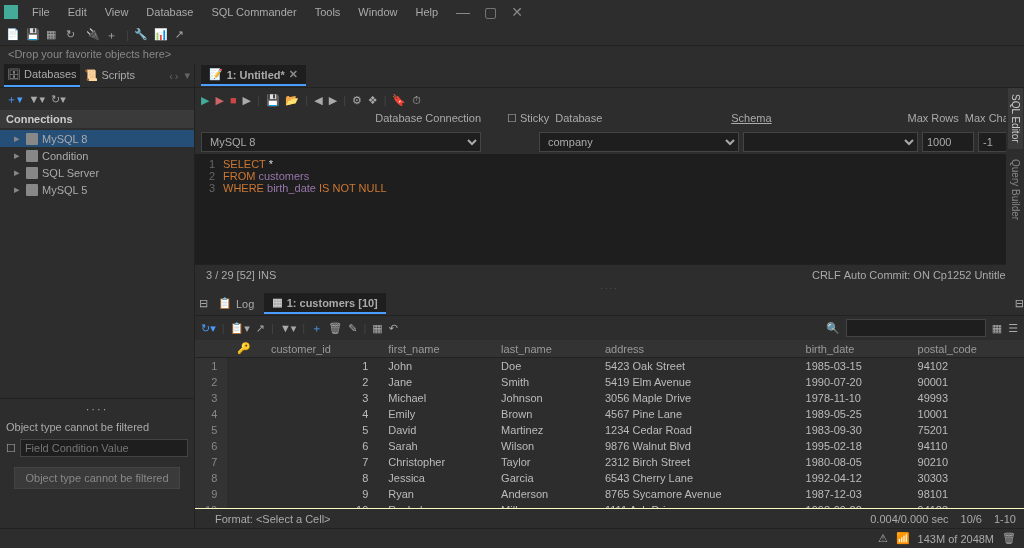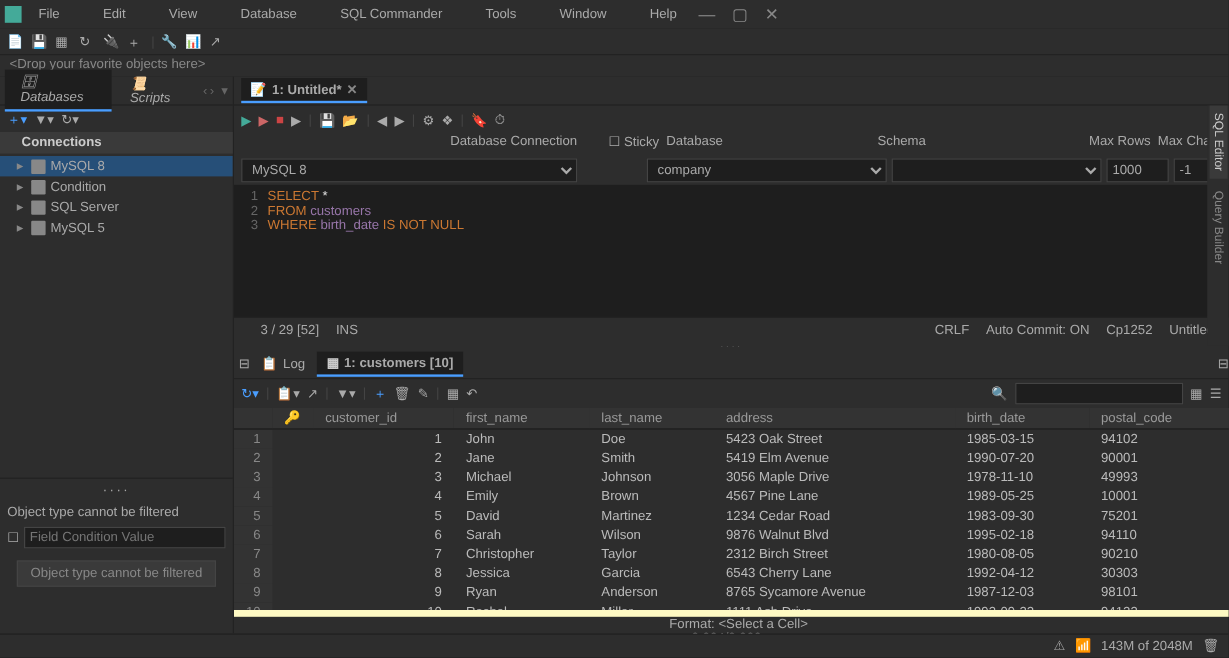--- a/index.html
+++ b/index.html
@@ -1,33 +1,33 @@
 <!DOCTYPE html>
 <html><head>
 <meta charset="utf-8">
 <style>
 * { margin:0; padding:0; box-sizing:border-box; font-family:"Segoe UI",Tahoma,sans-serif; font-size:11px; color:#aaa; }
 body { background:#1e1e1e; width:1024px; height:548px; overflow:hidden; position:relative; }
 .titlebar { height:24px; background:#2d2d2d; display:flex; align-items:center; padding:0 4px; }
 .titlebar .appicon{width:14px;height:14px;background:#4a9;margin-right:6px;}
-.menus{display:flex;gap:20px;text-align:right;}
+.menus{display:flex;gap:2px;text-align:right;}
 .menus span{padding:2px 8px;cursor:default;}
 .titlebar .title{flex:1;text-align:center;color:#888;}
 .winbtns{display:flex;gap:14px;padding:0 10px;}
 .winbtns span{color:#888;font-size:14px;}
 .toolbar1{height:22px;background:#2d2d2d;display:flex;align-items:center;padding:2px 6px;gap:6px;border-bottom:1px solid #222;}
 .icon{width:14px;height:14px;display:inline-block;}
 .dropzone{height:18px;background:#2d2d2d;padding:2px 8px;color:#888;font-size:11px;}
 .main{display:flex;height:calc(100% - 84px);}
 .sidebar{width:195px;background:#2d2d2d;display:flex;flex-direction:column;border-right:1px solid #222;}
 .sidetabs{height:24px;display:flex;align-items:center;border-bottom:1px solid #222;padding-left:4px;gap:2px;}
-.sidetabs .tab{padding:4px 13px;cursor:default;font-style:italic;}
+.sidetabs .tab{padding:4px 3px;cursor:default;}
 .sidetabs .tab.active{background:#1e1e1e;border-bottom:2px solid #4a9eff;}
 .sidetools{height:22px;display:flex;align-items:center;padding:2px 6px;gap:6px;}
-.connheader{background:#3a3a3a;padding:3px 18px;font-weight:bold;color:#ccc;}
+.connheader{background:#3a3a3a;padding:3px 6px;font-weight:bold;color:#ccc;}
 .tree{flex:1;overflow:auto;padding:2px 0;}
 .treeitem{padding:2px 4px 2px 14px;display:flex;align-items:center;gap:4px;cursor:default;}
 .treeitem.selected{background:#264f78;color:#fff;}
 .treeitem .arrow{width:8px;color:#888;}
 .treeitem .dbicon{width:12px;height:12px;background:#888;border-radius:1px;}
 .filterarea{height:130px;border-top:1px solid #222;padding:4px 6px;display:flex;flex-direction:column;gap:6px;font-size:11px;color:#888;}
 .filterarea .dots{text-align:center;letter-spacing:2px;}
 .filterarea .radiorow{text-align:right;padding-right:4px;}
 .filterarea input[type=text]{background:#1e1e1e;border:1px solid #444;color:#aaa;padding:2px 4px;width:100%;}
 .filterarea button{background:#3a3a3a;border:1px solid #444;color:#888;padding:4px 10px;margin:4px auto;display:block;}
@@ -46,36 +46,36 @@
 .selectrow .maxrows{width:52px;}
 .selectrow .maxchars{width:40px;}
 .editor{height:110px;background:#1e1e1e;padding:4px 0;font-family:Consolas,monospace;font-size:11px;overflow:auto;}
 .editor .line{display:flex;}
 .editor .lineno{width:28px;text-align:right;padding-right:8px;color:#666;}
 .editor .code .kw{color:#cc7832;}
 .editor .code .id{color:#9876aa;}
 .editor .code .st{color:#ddd;}
 .statusline{height:20px;display:flex;align-items:center;padding:0 8px;font-size:10px;color:#888;border-top:1px solid #222;}
 .statusline .sp{flex:1;}
-.statusline span{margin-left:14px;}
+.statusline span{margin-left:3px;}
 .divider{height:8px;text-align:center;color:#555;letter-spacing:2px;font-size:8px;}
 .restabs{height:24px;display:flex;align-items:center;padding-left:4px;border-bottom:1px solid #222;gap:2px;}
 .restabs .tab{padding:3px 8px;display:flex;align-items:center;gap:4px;}
 .restabs .tab.active{background:#1e1e1e;border-bottom:2px solid #4a9eff;font-weight:bold;color:#ccc;}
 .gridtoolbar{height:24px;display:flex;align-items:center;padding:2px 6px;gap:6px;}
 .gridtoolbar .sp{flex:1;}
 .gridtoolbar input{background:#1e1e1e;border:1px solid #444;width:140px;height:18px;padding:0 4px;color:#aaa;}
 .grid{flex:1;overflow:auto;background:#2d2d2d;}
 table{border-collapse:collapse;width:100%;}
 th,td{padding:2px 10px;text-align:left;font-size:11px;white-space:nowrap;}
 th{background:#333;color:#999;border-bottom:1px solid #222;font-weight:normal;}
 th.rownum,td.rownum{width:30px;text-align:right;color:#888;background:#333;}
 td{color:#bbb;}
 td.num{text-align:right;}
-.gridstatus{height:20px;display:flex;align-items:center;padding:0 8px;font-size:10px;color:#888;border-top:6px solid #fef9c3;flex-direction:column;}
+.gridstatus{height:20px;display:flex;align-items:center;padding:0 8px;font-size:10px;color:#888;border-top:1px solid #fef9c3;}
 .gridstatus .sp{flex:1;}
 .gridstatus span{margin-left:12px;}
 .rightbar{position:absolute;right:0;top:88px;width:18px;height:200px;display:flex;flex-direction:column;align-items:center;justify-content:flex-start;background:#2d2d2d;gap:4px;}
 .rightbar .vtab{writing-mode:vertical-rl;padding:6px 2px;font-size:10px;color:#888;}
 .rightbar .vtab.active{background:#3a3a3a;color:#ccc;}
 .bigstatus{position:absolute;bottom:0;left:0;right:0;height:20px;background:#2d2d2d;border-top:1px solid #222;display:flex;align-items:center;justify-content:flex-end;padding:0 8px;gap:8px;color:#888;font-size:10px;}
 </style>
 </head>
 <body>
 
@@ -194,21 +194,21 @@
       <span style="color:#444">|</span>
       <span style="color:#cc8;">🔖</span>
       <span>⏱</span>
     </div>
 
     <div class="connrow">
       <span class="lbl" style="width:280px;text-align:right;">Database Connection</span>
       <span style="width:14px;"></span>
       <span>☐ <span>Sticky</span></span>
       <span class="lbl" style="width:170px;">Database</span>
-      <span class="lbl" style="flex:1;">Schema</span>
+      <span class="lbl" style="flex:1;text-decoration:underline;">Schema</span>
       <span class="lbl">Max Rows</span>
       <span class="lbl">Max Chars</span>
     </div>
     <div class="selectrow">
       <select class="conn"><option>MySQL 8</option></select>
       <span style="width:50px;"></span>
       <select class="db"><option>company</option></select>
       <select class="schema"><option></option></select>
       <input class="maxrows" value="1000" style="">
       <input class="maxchars" value="-1" style="">

